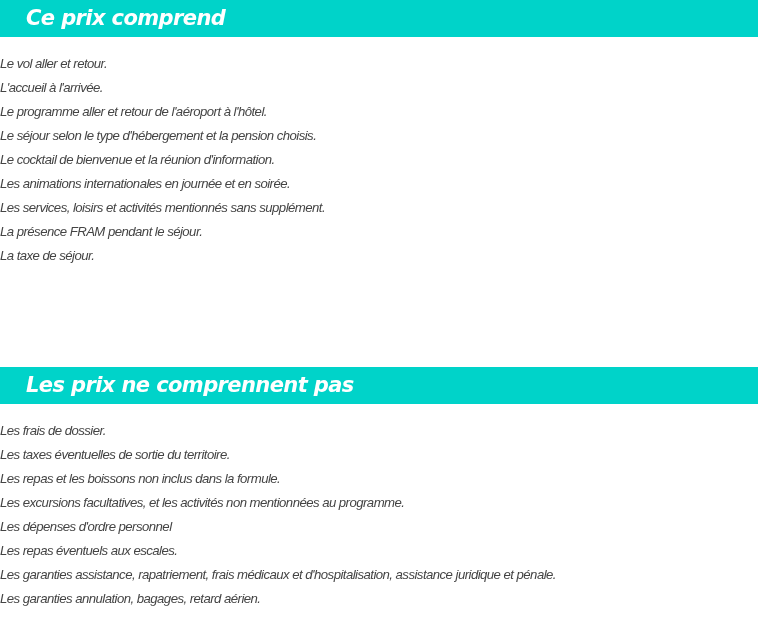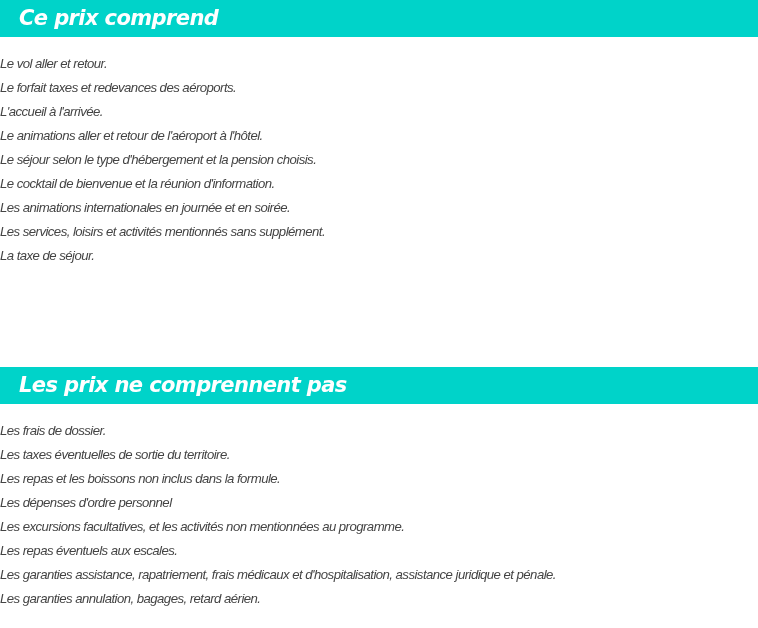--- a/index.html
+++ b/index.html
@@ -17,21 +17,21 @@
     .section-header {
       position: absolute;
       left: 0;
       width: 758px;
       height: 37px;
       background: #00d3c9;
       box-sizing: border-box;
     }
     .section-header h2 {
       margin: 0;
-      padding-left: 19px;
+      padding-left: 26px;
       line-height: 37px;
       color: #ffffff;
       font-family: "DejaVu Sans", sans-serif;
       font-style: italic;
       font-weight: bold;
       font-size: 21px;
       letter-spacing: -0.6px;
       white-space: nowrap;
     }
     .item-list {
@@ -57,35 +57,35 @@
     #excluded-list { top: 419px; }
   </style>
 </head>
 <body>
 
 <div class="section-header" id="included-header">
   <h2>Ce prix comprend</h2>
 </div>
 <ul class="item-list" id="included-list">
   <li>Le vol aller et retour.</li>
-  <li>Le forfait taxes et redevances des aéroports.</li>
   <li>L'accueil à l'arrivée.</li>
-  <li>Le animations aller et retour de l'aéroport à l'hôtel.</li>
+  <li>Le programme aller et retour de l'aéroport à l'hôtel.</li>
   <li>Le séjour selon le type d'hébergement et la pension choisis.</li>
   <li>Le cocktail de bienvenue et la réunion d'information.</li>
   <li>Les animations internationales en journée et en soirée.</li>
   <li>Les services, loisirs et activités mentionnés sans supplément.</li>
+  <li>La présence FRAM pendant le séjour.</li>
   <li>La taxe de séjour.</li>
 </ul>
 
 <div class="section-header" id="excluded-header">
   <h2>Les prix ne comprennent pas</h2>
 </div>
 <ul class="item-list" id="excluded-list">
   <li>Les frais de dossier.</li>
   <li>Les taxes éventuelles de sortie du territoire.</li>
   <li>Les repas et les boissons non inclus dans la formule.</li>
+  <li>Les excursions facultatives, et les activités non mentionnées au programme.</li>
   <li>Les dépenses d'ordre personnel</li>
-  <li>Les excursions facultatives, et les activités non mentionnées au programme.</li>
   <li>Les repas éventuels aux escales.</li>
   <li>Les garanties assistance, rapatriement, frais médicaux et d'hospitalisation, assistance juridique et pénale.</li>
   <li>Les garanties annulation, bagages, retard aérien.</li>
 </ul>
 
 </body></html>

